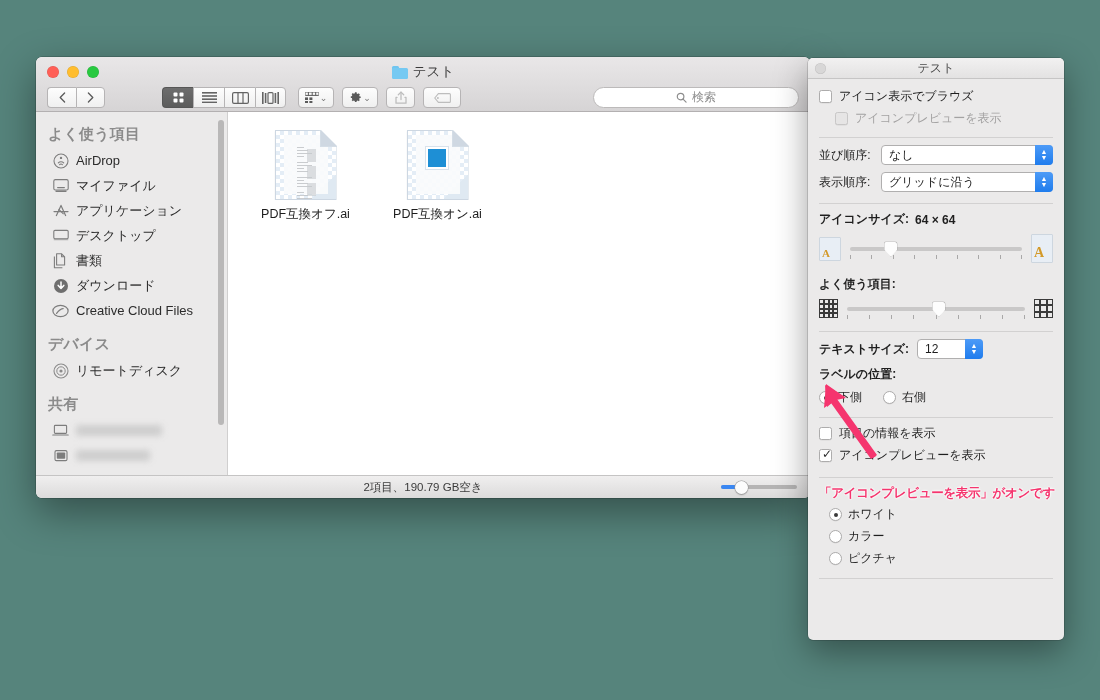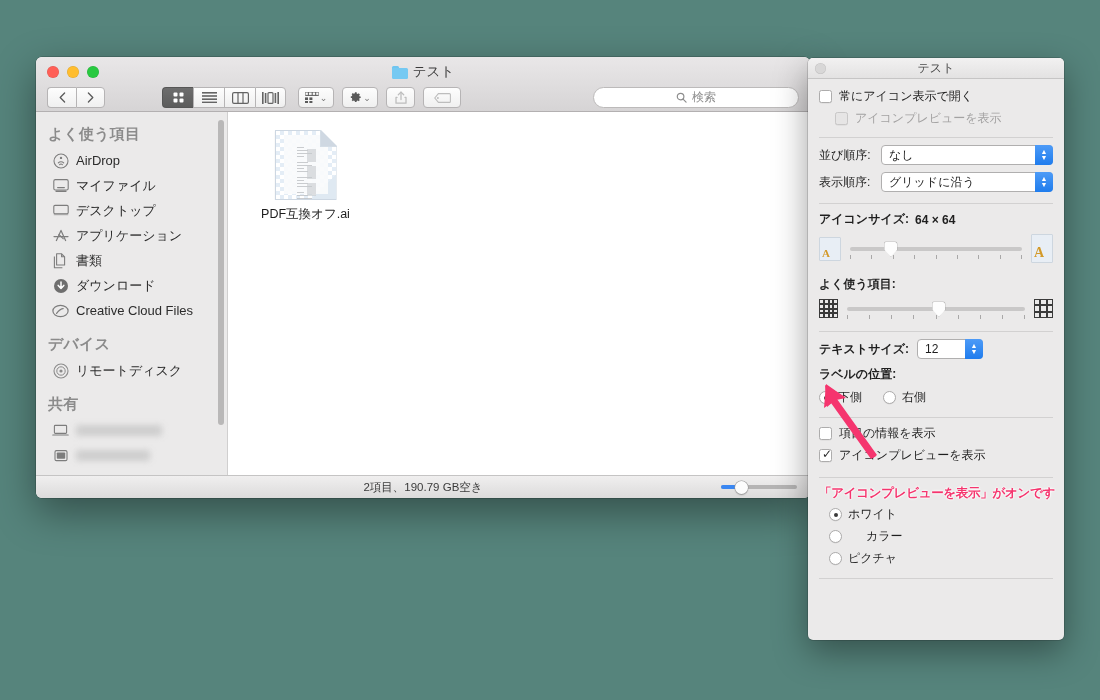--- a/index.html
+++ b/index.html
@@ -370,37 +370,37 @@
               <path d="M4.6 9.6h6.8" stroke="#7d7d7d" stroke-width="1.1" stroke-linecap="round"></path>
               <rect x="2.4" y="12.6" width="11.2" height="1.4" rx=".7" fill="#7d7d7d"></rect>
             </svg>
         </span>
         <span>マイファイル</span>
       </div>
 
 
       <div class="sb-item">
         <span class="sb-ico">
-          <svg width="16" height="13" viewBox="0 0 16 13">
-              <rect x=".8" y="1.4" width="14.4" height="8.4" rx="1.2" fill="none" stroke="#7d7d7d" stroke-width="1.1"></rect>
-              <path d="M.8 9.8h14.4v1.4H.8z" fill="#7d7d7d" opacity=".5"></path>
-            </svg>
-        </span>
-        <span>デスクトップ</span>
-      </div>
-
-      <div class="sb-item">
-        <span class="sb-ico">
           <svg width="16" height="15" viewBox="0 0 16 15">
               <path d="M3.2 13L8 2.4 12.8 13" fill="none" stroke="#7d7d7d" stroke-width="1.2" stroke-linejoin="round"></path>
               <path d="M1 8.6h14" stroke="#7d7d7d" stroke-width="1.2" stroke-linecap="round"></path>
               <path d="M5.6 6.2l5 5" stroke="#7d7d7d" stroke-width="1.1"></path>
             </svg>
         </span>
         <span>アプリケーション</span>
+      </div>
+
+      <div class="sb-item">
+        <span class="sb-ico">
+          <svg width="16" height="13" viewBox="0 0 16 13">
+              <rect x=".8" y="1.4" width="14.4" height="8.4" rx="1.2" fill="none" stroke="#7d7d7d" stroke-width="1.1"></rect>
+              <path d="M.8 9.8h14.4v1.4H.8z" fill="#7d7d7d" opacity=".5"></path>
+            </svg>
+        </span>
+        <span>デスクトップ</span>
       </div>
 
       <div class="sb-item">
         <span class="sb-ico">
           <svg width="15" height="16" viewBox="0 0 15 16">
               <path d="M3.6.8h5l3 3v8.2h-8z" fill="none" stroke="#7d7d7d" stroke-width="1.1" stroke-linejoin="round"></path>
               <path d="M8.6.8v3h3" fill="none" stroke="#7d7d7d" stroke-width="1.1" stroke-linejoin="round"></path>
               <path d="M1.4 3.4v11.4h8" fill="none" stroke="#7d7d7d" stroke-width="1.1" stroke-linejoin="round"></path>
             </svg>
         </span>
@@ -491,20 +491,29 @@
                 <div class="dl-blk" style="top:2px"></div>
                 <div class="dl-blk" style="top:19px"></div>
                 <div class="dl-blk" style="top:36px"></div>
               </div>
             </div>
             <div class="doc-fold"></div>
           </div>
           <div class="file-label">PDF互換オフ.ai</div>
         </div>
 
+        <div class="file-cell">
+          <div class="doc-icon">
+            <div class="doc-page"></div>
+            <div class="doc-inner"></div>
+            <div class="blue-sq"></div>
+            <div class="doc-fold"></div>
+          </div>
+          <div class="file-label">PDF互換オン.ai</div>
+        </div>
 
       </div>
     </div>
   </div>
 
   <div class="statusbar">
     <span>2項目、190.79 GB空き</span>
     <div class="zoom-slider">
       <div class="zoom-fill"></div>
       <div class="zoom-knob"></div>
@@ -515,21 +524,21 @@
 <div id="inspector">
   <div class="insp-title">
     <span class="insp-close"></span>
     <span>テスト</span>
   </div>
 
   <div class="insp-body">
 
     <div class="row" style="margin-top:9px; gap:7px">
       <span class="cbx"></span>
-      <span>常にアイコン表示で開く</span>
+      <span>アイコン表示でブラウズ</span>
     </div>
     <div class="row" style="margin-top:5px; gap:7px; padding-left:16px">
       <span class="cbx dim"></span>
       <span class="lbl-dim">アイコンプレビューを表示</span>
     </div>
 
     <div class="hr" style="margin-top:10px"></div>
 
     <div class="row" style="margin-top:5px">
       <span class="fld-label">並び順序:</span>
@@ -671,21 +680,21 @@
     <div class="hr" style="margin-top:13px"></div>
 
     <div class="row" style="margin-top:6px">
       <span class="note-text">「アイコンプレビューを表示」がオンです</span>
     </div>
 
     <div class="row" style="margin-top:4px; gap:6px; padding-left:10px">
       <span class="radio on"></span>
       <span>ホワイト</span>
     </div>
-    <div class="row" style="margin-top:5px; gap:24px; padding-left:10px">
+    <div class="row" style="margin-top:5px; gap:6px; padding-left:10px">
       <span class="radio"></span>
       <span>カラー</span>
     </div>
     <div class="row" style="margin-top:5px; gap:6px; padding-left:10px">
       <span class="radio"></span>
       <span>ピクチャ</span>
     </div>
 
     <div class="hr" style="margin-top:11px"></div>
 

